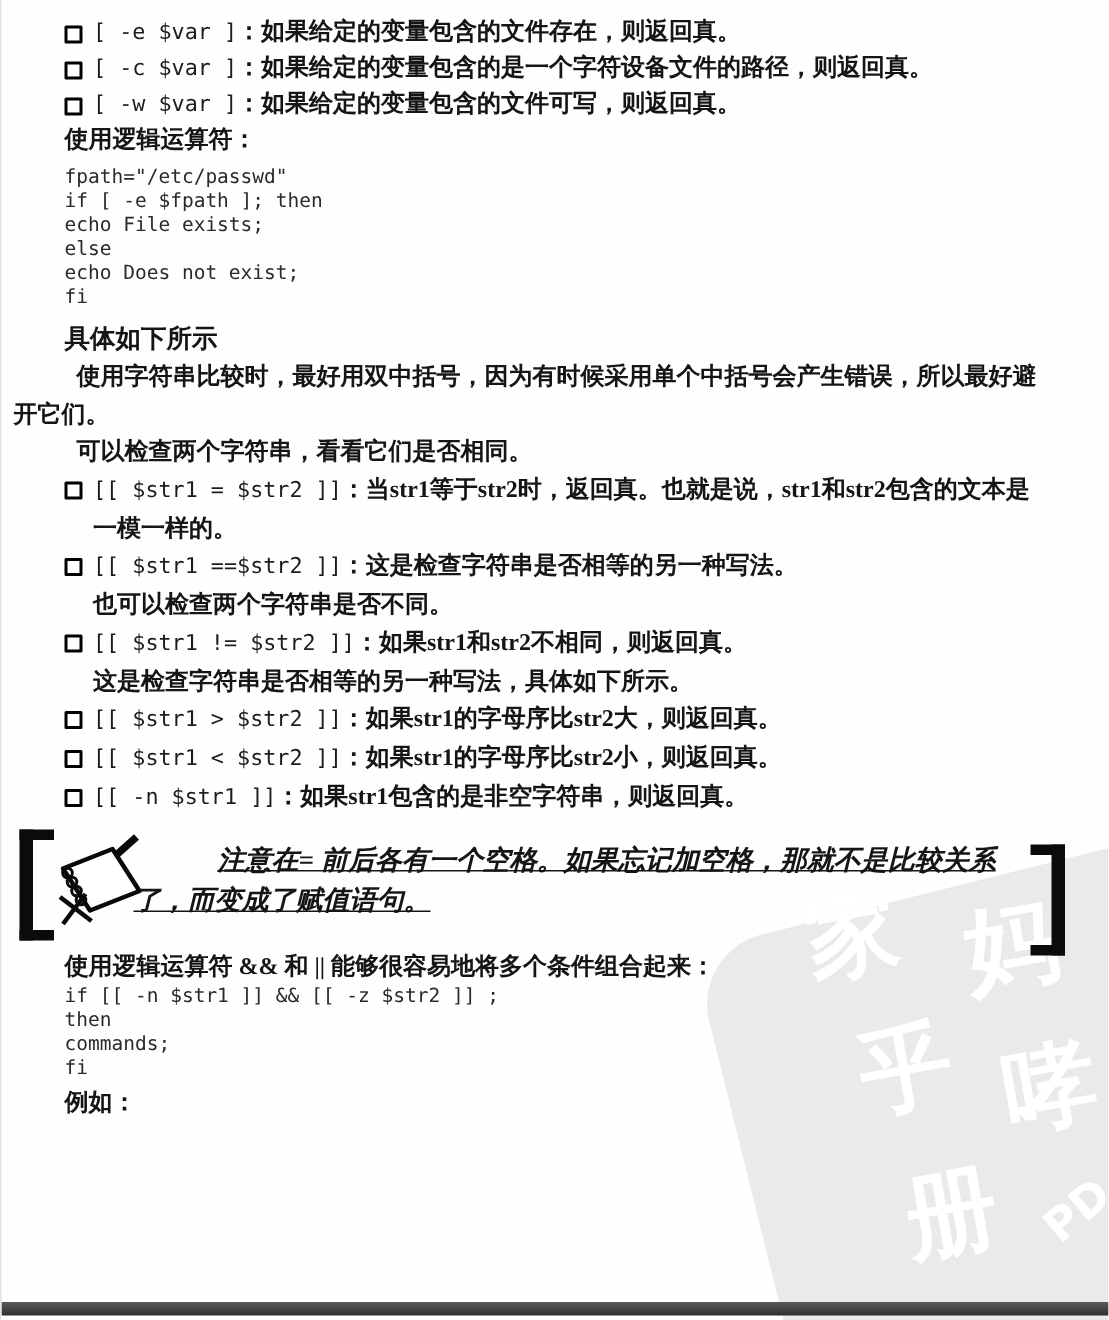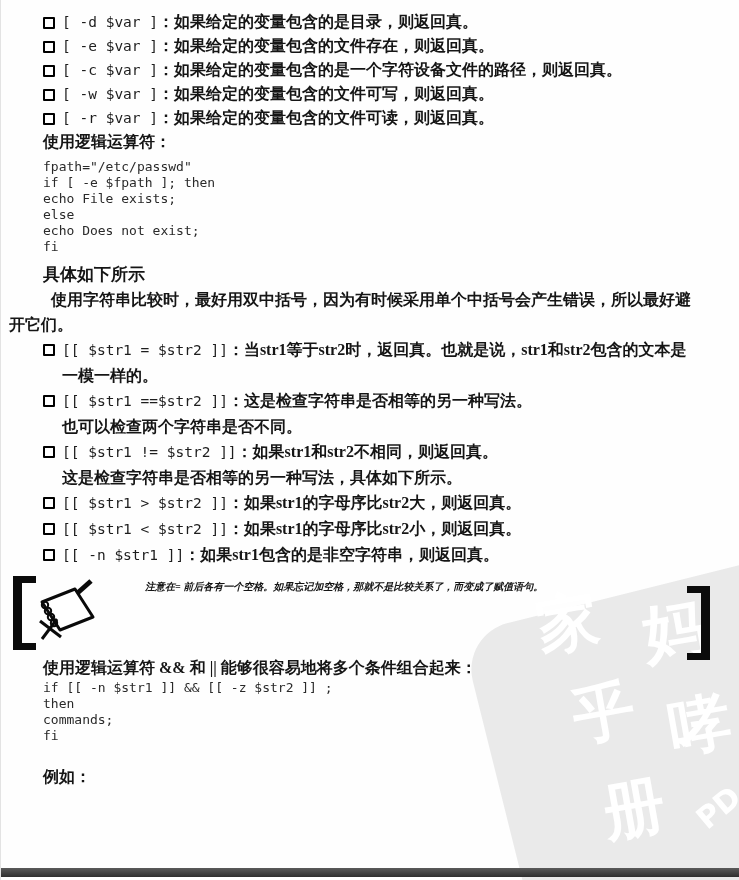--- a/index.html
+++ b/index.html
@@ -29,36 +29,36 @@
   .p-intro{margin:0 0 0 34px;line-height:24px;font-weight:600;}
   .heading{margin:6px 0 0 34px;font-size:17px;line-height:26px;font-weight:bold;
            font-family:"DejaVu Sans","Liberation Sans",sans-serif;}
   .para{margin:0;line-height:25px;text-indent:42px;font-weight:600;}
   .para-sm-indent{text-indent:34px;}
   pre.codeblock{
     margin:5px 0 0 34px;font-family:"DejaVu Sans Mono","Liberation Mono",monospace;
     font-size:13px;line-height:16px;color:#2a2a2a;
   }
   pre.codeblock.second{margin-top:0;}
-  .example-label{margin-top:20px;}
+  .example-label{margin-top:2px;}
 
   
   .notebox{position:relative;margin-top:5px;height:82px;}
   .bracket-l{
     position:absolute;left:4px;top:3px;width:14px;height:60px;
     border-left:9px solid #0b0b0b;border-top:7px solid #0b0b0b;border-bottom:7px solid #0b0b0b;
   }
   .bracket-r{
     position:absolute;left:678px;top:13px;width:14px;height:60px;
     border-right:9px solid #0b0b0b;border-top:7px solid #0b0b0b;border-bottom:7px solid #0b0b0b;
   }
   .note-icon{position:absolute;left:24px;top:4px;width:68px;height:64px;}
   .note-text{
-    position:absolute;left:80px;top:0;width:578px;
-    font-style:italic;font-size:10px;line-height:27px;text-indent:56px;font-weight:600;
+    position:absolute;left:80px;top:10px;width:578px;
+    font-style:italic;font-size:18px;line-height:27px;text-indent:56px;font-weight:600;text-decoration:underline;
   }
 
   
   .watermark{position:absolute;inset:0;z-index:1;pointer-events:none;}
   .wm-blob{
     position:absolute;left:496px;top:586px;width:360px;height:340px;
     background:#eaeaea;border-radius:48px;transform:rotate(-14deg);
   }
   .wm-glyph{
     position:absolute;color:#ffffff;font-weight:bold;font-size:62px;
@@ -87,52 +87,45 @@
     <span class="wm-glyph" style="left:668px;top:694px;">哮</span>
     <span class="wm-glyph" style="left:602px;top:778px;">册</span>
     <span class="wm-corner" style="left:694px;top:790px;">PD</span>
   </div>
 
   <div class="content">
 
     <div class="list list1">
       <div class="li">
         <span class="bullet"></span>
-        <span class="code">[ -d $var ]</span><span class="desc">：如果给定的变量包含的是目录，则返回真。</span>
-      </div>
-      <div class="li">
-        <span class="bullet"></span>
         <span class="code">[ -e $var ]</span><span class="desc">：如果给定的变量包含的文件存在，则返回真。</span>
       </div>
       <div class="li">
         <span class="bullet"></span>
         <span class="code">[ -c $var ]</span><span class="desc">：如果给定的变量包含的是一个字符设备文件的路径，则返回真。</span>
       </div>
       <div class="li">
         <span class="bullet"></span>
         <span class="code">[ -w $var ]</span><span class="desc">：如果给定的变量包含的文件可写，则返回真。</span>
-      </div>
-      <div class="li">
-        <span class="bullet"></span>
-        <span class="code">[ -r $var ]</span><span class="desc">：如果给定的变量包含的文件可读，则返回真。</span>
       </div>
     </div>
 
     <p class="p-intro">使用逻辑运算符：</p>
 
     <pre class="codeblock">fpath="/etc/passwd"
 if [ -e $fpath ]; then
 echo File exists;
 else
 echo Does not exist;
 fi</pre>
 
     <div class="heading">具体如下所示</div>
 
     <p class="para">使用字符串比较时，最好用双中括号，因为有时候采用单个中括号会产生错误，所以最好避开它们。</p>
+    <p class="para">可以检查两个字符串，看看它们是否相同。</p>
 
     <div class="list list2">
       <div class="li">
         <span class="bullet"></span>
         <span class="code">[[ $str1 = $str2 ]]</span><span class="desc">：当str1等于str2时，返回真。也就是说，str1和str2包含的文本是一模一样的。</span>
       </div>
       <div class="li">
         <span class="bullet"></span>
         <span class="code">[[ $str1 ==$str2 ]]</span><span class="desc">：这是检查字符串是否相等的另一种写法。</span>
         <div class="li-note">也可以检查两个字符串是否不同。</div>

